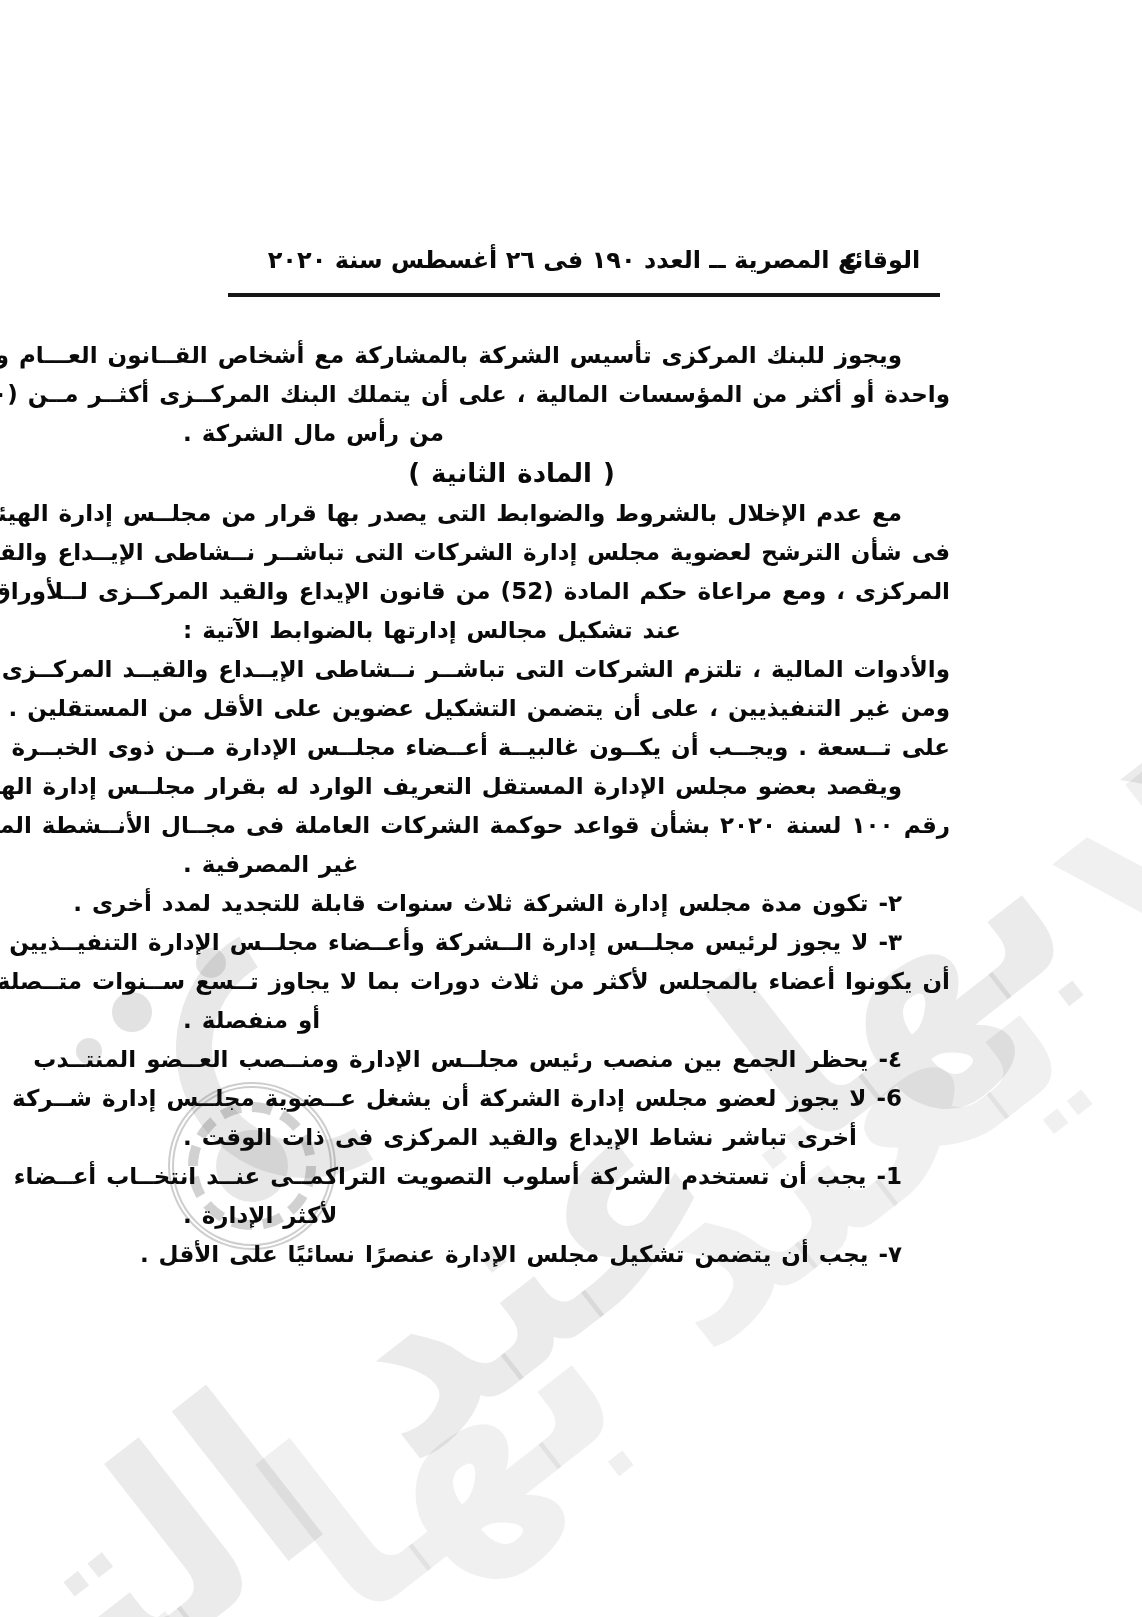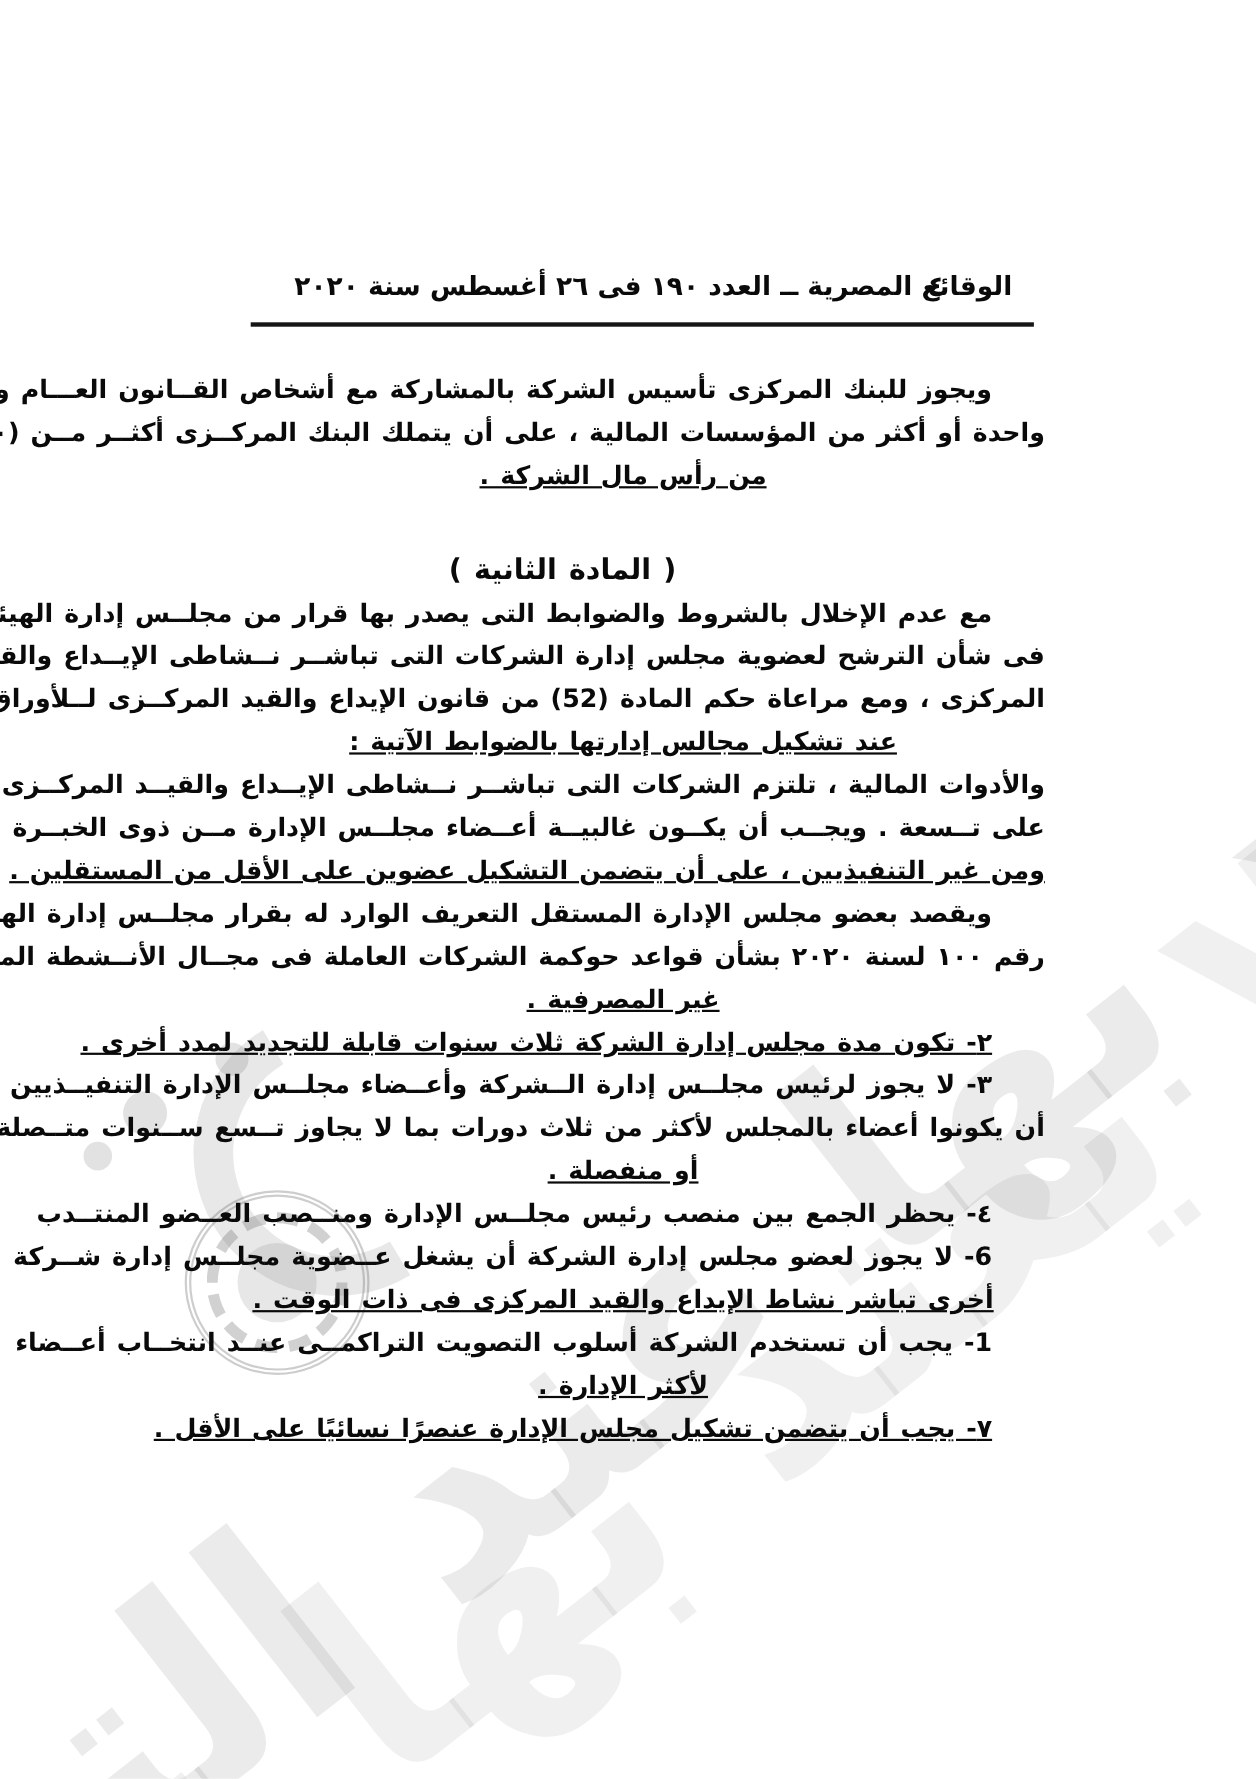--- a/index.html
+++ b/index.html
@@ -71,26 +71,26 @@
   }
   
   .content{
     position:absolute;top:336px;right:192px;width:767px;z-index:2;
     direction:rtl;
     font-size:23px;font-weight:bold;
     word-spacing:2px;
   }
   .ln{height:39px;line-height:39px;white-space:nowrap;}
   .ln.just{text-align:justify;text-align-last:justify;}
-  .ln.short{text-align:center;text-decoration:underline;}
+  .ln.short{text-align:left;}
   .ln.ind{padding-right:48px;}
   .ln.head{
     text-align:center;font-size:26px;height:41px;line-height:41px;
     position:relative;left:-55px; 
-    white-space:nowrap;padding:0;margin-top:45px;
+    white-space:nowrap;padding:0;
   }
 </style>
 </head>
 <body>
 
 <div class="wm wm-rot a">صورة إلكترونية لا يعتد بها عند التداول</div>
 <div class="wm wm-rot b">صورة إلكترونية لا يعتد بها عند التداول</div>
 <div class="wm wm-seal">
   <div class="wm-seal-inner"></div>
   <div class="wm-seal-core"></div>
@@ -112,22 +112,22 @@
   <div class="ln short">من رأس مال الشركة .</div>
 
   <div class="ln head">( المادة الثانية )</div>
 
   <div class="ln just ind">مع عدم الإخلال بالشروط والضوابط التى يصدر بها قرار من مجلــس إدارة الهيئــة</div>
   <div class="ln just">فى شأن الترشح لعضوية مجلس إدارة الشركات التى تباشــر نــشاطى الإيــداع والقيــد</div>
   <div class="ln just">المركزى ، ومع مراعاة حكم المادة (52) من قانون الإيداع والقيد المركــزى لــلأوراق</div>
   <div class="ln short">عند تشكيل مجالس إدارتها بالضوابط الآتية :</div>
   <div class="ln just">والأدوات المالية ، تلتزم الشركات التى تباشــر نــشاطى الإيــداع والقيــد المركــزى</div>
 
+  <div class="ln short">ومن غير التنفيذيين ، على أن يتضمن التشكيل عضوين على الأقل من المستقلين .</div>
   <div class="ln just">على تــسعة . ويجــب أن يكــون غالبيــة أعــضاء مجلــس الإدارة مــن ذوى الخبــرة</div>
-  <div class="ln short">ومن غير التنفيذيين ، على أن يتضمن التشكيل عضوين على الأقل من المستقلين .</div>
 
   <div class="ln just ind">ويقصد بعضو مجلس الإدارة المستقل التعريف الوارد له بقرار مجلــس إدارة الهيئــة</div>
   <div class="ln just">رقم ١٠٠ لسنة ٢٠٢٠ بشأن قواعد حوكمة الشركات العاملة فى مجــال الأنــشطة الماليــة</div>
   <div class="ln short">غير المصرفية .</div>
 
   <div class="ln short ind">٢- تكون مدة مجلس إدارة الشركة ثلاث سنوات قابلة للتجديد لمدد أخرى .</div>
 
   <div class="ln just ind">٣- لا يجوز لرئيس مجلــس إدارة الــشركة وأعــضاء مجلــس الإدارة التنفيــذيين</div>
   <div class="ln just">أن يكونوا أعضاء بالمجلس لأكثر من ثلاث دورات بما لا يجاوز تــسع ســنوات متــصلة</div>
   <div class="ln short">أو منفصلة .</div>

